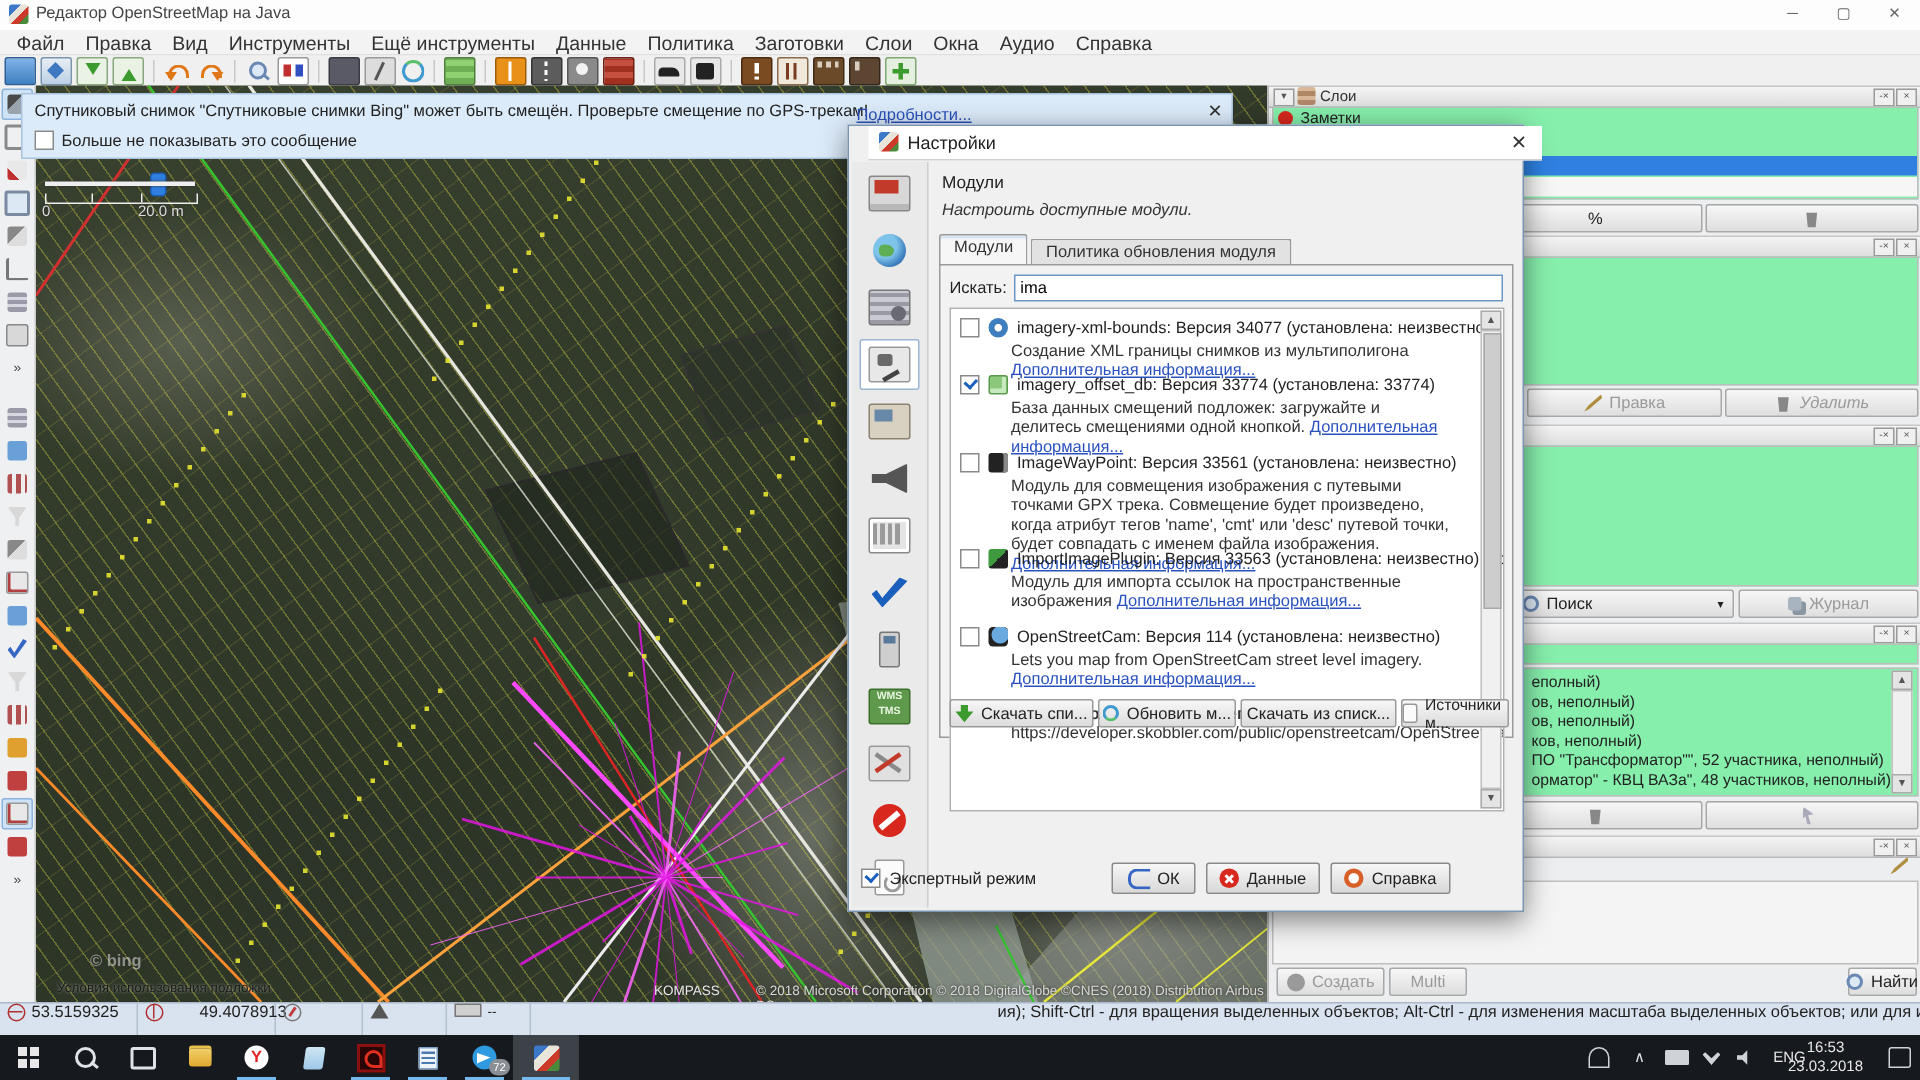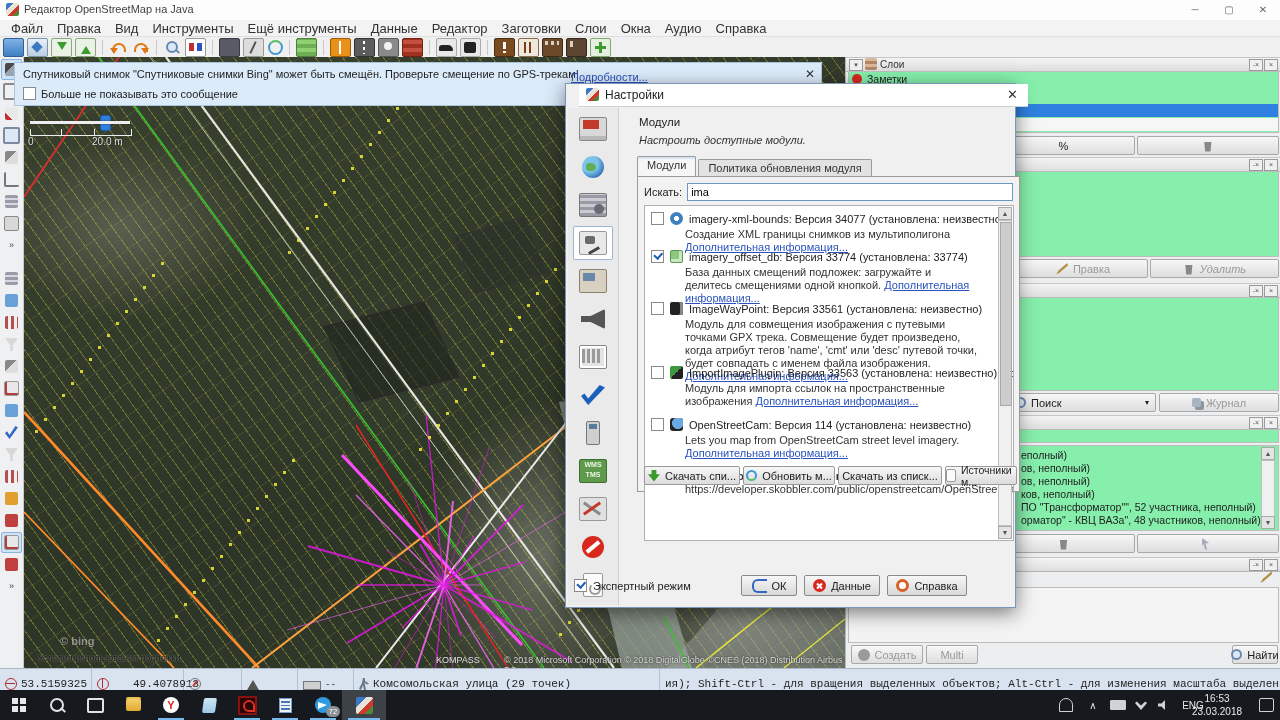--- a/index.html
+++ b/index.html
@@ -168,21 +168,21 @@
   .si-remote::after{content:"";position:absolute;left:2px;top:2px;width:8px;height:5px;background:#5a7a9a;}
   .si-wms{background:#5f9a4c;border:1px solid #3c6e2c;color:#eaf4e2;font-size:7px;font-weight:bold;text-align:center;line-height:10px;white-space:pre-line;width:26px;height:22px;}
   .si-tools{background:#e0e0e0;border:1px solid #999;}
   .si-tools::after{content:"";position:absolute;left:2px;top:9px;width:20px;height:3px;background:#c23b2a;transform:rotate(-35deg);}
   .si-tools::before{content:"";position:absolute;left:2px;top:9px;width:20px;height:3px;background:#8a8a8a;transform:rotate(35deg);}
   .si-ban{background:#d8281e;border-radius:50%;width:22px;height:22px;}
   .si-ban::after{content:"";position:absolute;left:3px;top:9px;width:16px;height:4px;background:#fff;transform:rotate(-40deg);}
   .si-file{background:#fbfbfb;border:1px solid #999;width:18px;height:22px;}
   .si-file::after{content:"";position:absolute;right:1px;bottom:1px;width:8px;height:8px;border-radius:50%;border:2px solid #9a9a9a;border-top-color:transparent;}
 
-  #dlg-content{position:absolute;left:54px;top:24px;width:395px;height:497px;margin-left:11px;}
+  #dlg-content{position:absolute;left:54px;top:24px;width:395px;height:497px;}
   .dlg-h{position:absolute;left:8px;top:8px;font-size:11.5px;color:#222;}
   .dlg-sub{position:absolute;left:8px;top:26px;font-size:11px;font-style:italic;color:#333;}
   .tabbar{position:absolute;left:6px;top:50px;height:18px;display:flex;align-items:flex-end;}
   .tab{font-size:11px;padding:2px 9px;border:1px solid #9a9a9a;border-bottom:none;background:#e2e2e2;color:#333;margin-right:2px;border-radius:2px 2px 0 0;}
   .tab.active{background:#f6f6f6;height:15px;box-shadow:inset 0 2px 0 #d8e6f4;}
   .tabpanel{position:absolute;left:6px;top:68px;width:383px;height:316px;border:1px solid #9a9a9a;background:#f2f2f2;box-sizing:border-box;}
   .searchrow{position:absolute;left:6px;top:6px;display:flex;align-items:center;gap:5px;font-size:11px;}
   .searchrow input{width:318px;height:14px;border:1px solid #6a96c8;font-size:11px;font-family:"Liberation Sans",sans-serif;padding:1px 3px;}
   .pluglist{position:absolute;left:6px;top:28px;width:370px;height:336px;background:#fff;border:1px solid #b0b0b0;box-sizing:border-box;overflow:hidden;}
   .plug{position:absolute;left:0;width:340px;}
@@ -200,21 +200,21 @@
   #dlg-footer{position:absolute;left:0;bottom:8px;width:451px;height:24px;}
   .fbtn{position:absolute;height:21px;background:linear-gradient(#f7f7f7,#d8d8d8);border:1px solid #8a8a8a;border-radius:2px;font-size:11px;display:flex;align-items:center;justify-content:center;gap:5px;box-sizing:border-box;}
   .ok-i{width:13px;height:10px;border:2px solid #3566c4;border-right:none;border-radius:6px 0 0 6px;position:relative;}
   .cancel-i{width:13px;height:13px;background:#d8281e;border-radius:50%;position:relative;}
   .cancel-i::after{content:"";position:absolute;left:3px;top:5.5px;width:7px;height:2px;background:#fff;transform:rotate(45deg);}
   .cancel-i::before{content:"";position:absolute;left:3px;top:5.5px;width:7px;height:2px;background:#fff;transform:rotate(-45deg);}
   .help-i{width:13px;height:13px;border-radius:50%;border:3px solid #d86028;background:#fff;box-sizing:border-box;}
 
   
   #statusbar{left:0;top:668px;width:1280px;height:22px;background:#d9e3ef;border-top:1px solid #aab8ca;box-sizing:border-box;font-size:11px;color:#222;}
-  .sseg{position:absolute;top:0;height:21px;border-right:1px solid #b4c0d0;display:flex;align-items:flex-end;gap:4px;padding-left:5px;box-sizing:border-box;font-family:Liberation Mono, monospace;}
+  .sseg{position:absolute;top:0;height:21px;border-right:1px solid #b4c0d0;display:flex;align-items:flex-start;gap:4px;padding-left:5px;box-sizing:border-box;}
   .sic{width:12px;height:12px;border-radius:50%;border:1.5px solid #b03030;position:relative;box-sizing:border-box;flex:0 0 auto;}
   .sic.lat::after{content:"";position:absolute;left:0;top:3.5px;width:9px;height:1.5px;background:#b03030;}
   .sic.lon::after{content:"";position:absolute;left:3.5px;top:0;width:1.5px;height:9px;background:#b03030;}
   .sic.comp{border-color:#777;}
   .sic.comp::after{content:"";position:absolute;left:4px;top:1px;width:2px;height:7px;background:#c04040;transform:rotate(35deg);}
   .tri{width:0;height:0;border-left:6px solid transparent;border-right:6px solid transparent;border-bottom:10px solid transparent;border-bottom-color:transparent;position:relative;}
   .tri::after{content:"";position:absolute;left:-6px;top:0;width:0;height:0;border-left:6px solid transparent;border-right:6px solid transparent;border-bottom:10px solid #555;}
   .ruler{width:16px;height:7px;background:#cfcfcf;border:1px solid #777;}
   .walker{width:10px;height:12px;background:#6a7a8a;clip-path:polygon(40% 0,60% 0,60% 25%,100% 45%,80% 55%,55% 40%,70% 100%,50% 100%,40% 60%,20% 100%,0 90%,30% 40%);}
 
@@ -263,21 +263,21 @@
     <span class="wctl" style="right:0;">✕</span>
   </div>
 
   <div id="menubar" class="abs">
     <span>Файл</span>
     <span>Правка</span>
     <span>Вид</span>
     <span>Инструменты</span>
     <span>Ещё инструменты</span>
     <span>Данные</span>
-    <span>Редактор</span>
+    <span>Политика</span>
     <span>Заготовки</span>
     <span>Слои</span>
     <span>Окна</span>
     <span>Аудио</span>
     <span>Справка</span>
   </div>
 
   <div id="toolbar" class="abs">
     <div class="ticon i-folder"></div>
     <div class="ticon i-save"></div>
@@ -832,24 +832,20 @@
     <div class="sseg" style="left:184px;width:58px;">
       <span class="sic comp"></span>
     </div>
     <div class="sseg" style="left:242px;width:56px;">
       <span class="tri"></span>
     </div>
     <div class="sseg" style="left:298px;width:56px;">
       <span class="ruler"></span>
       <span class="f9">--</span>
     </div>
-    <div class="sseg" style="left:354px;width:306px;">
-      <span class="walker"></span>
-      <span>Комсомольская улица (29 точек)</span>
-    </div>
     <div class="sseg" style="left:660px;width:620px;border-right:none;overflow:hidden;white-space:nowrap;">
       <span>ия); Shift-Ctrl - для вращения выделенных объектов; Alt-Ctrl - для изменения масштаба выделенных объектов; или для изменения выделения</span>
     </div>
   </div>
 
   <div id="taskbar" class="abs">
     <div class="tb" style="left:0;">
         <span class="win"></span>
       </div>
     <div class="tb" style="left:38px;">

